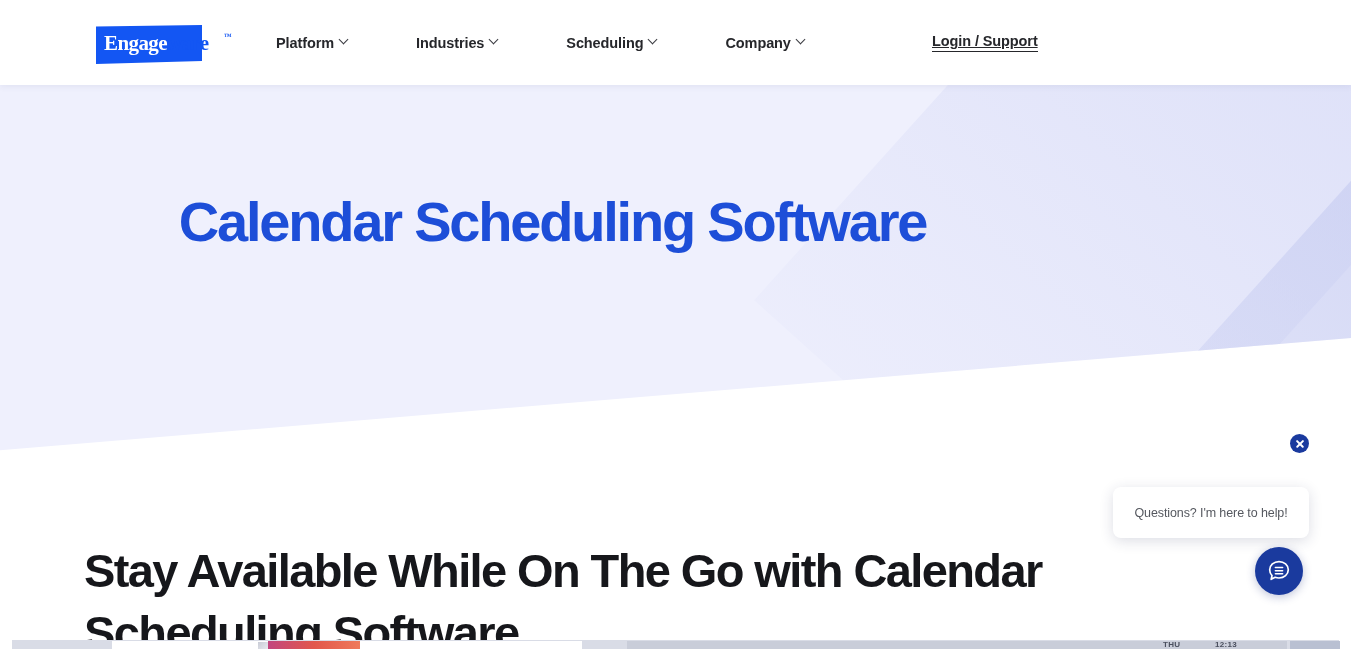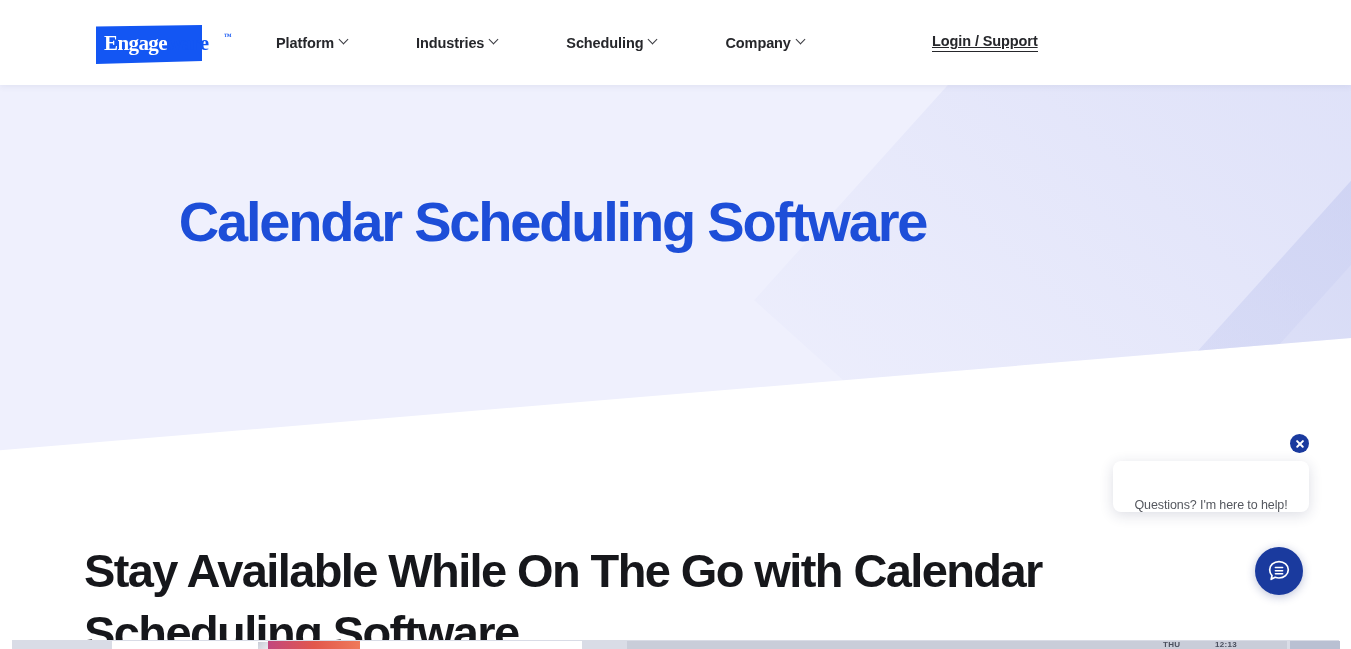--- a/index.html
+++ b/index.html
@@ -320,28 +320,28 @@
     font-weight: 700;
     color: #4a4f5e;
     letter-spacing: 0.3px;
     white-space: nowrap;
   }
 
   
   .chat-tooltip {
     position: absolute;
     left: 1113px;
-    top: 461px;
+    top: 487px;
     width: 196px;
     height: 51px;
     background: #ffffff;
     border-radius: 8px;
     box-shadow: 0 3px 14px rgba(40, 45, 90, 0.16);
     display: flex;
-    align-items: flex-end;
+    align-items: center;
     justify-content: center;
     z-index: 30;
   }
   .chat-tooltip-text {
     font-size: 12.5px;
     color: #55585f;
     white-space: nowrap;
     letter-spacing: -0.1px;
   }
 

